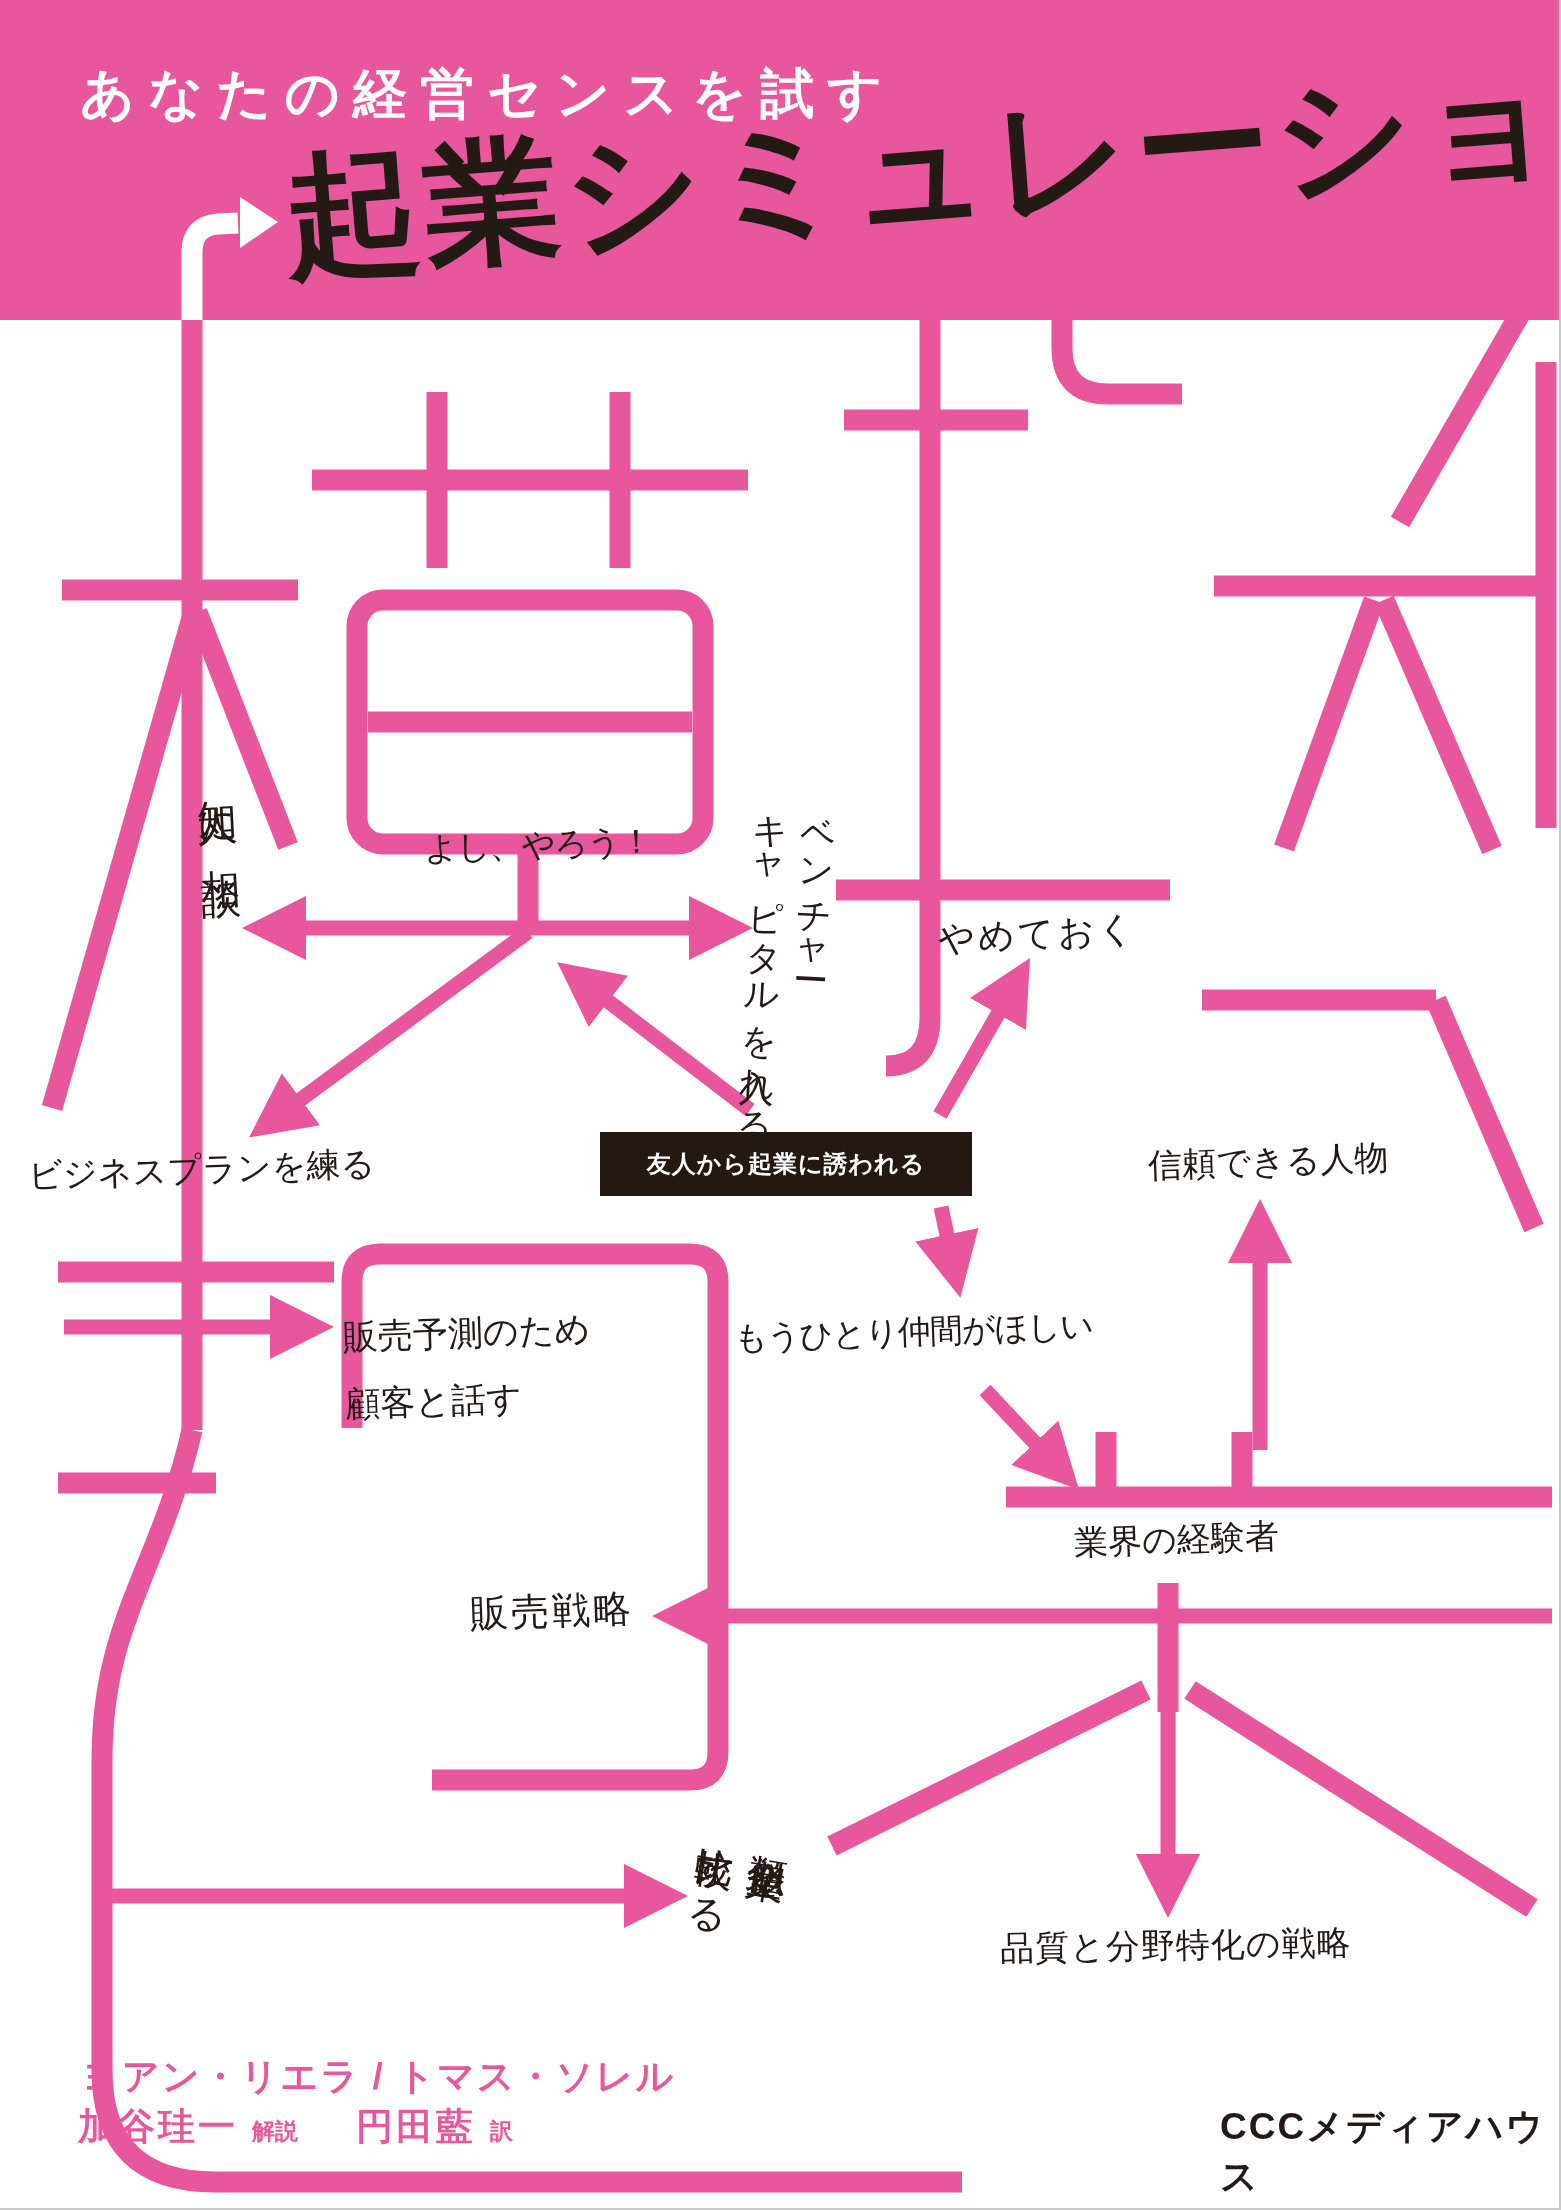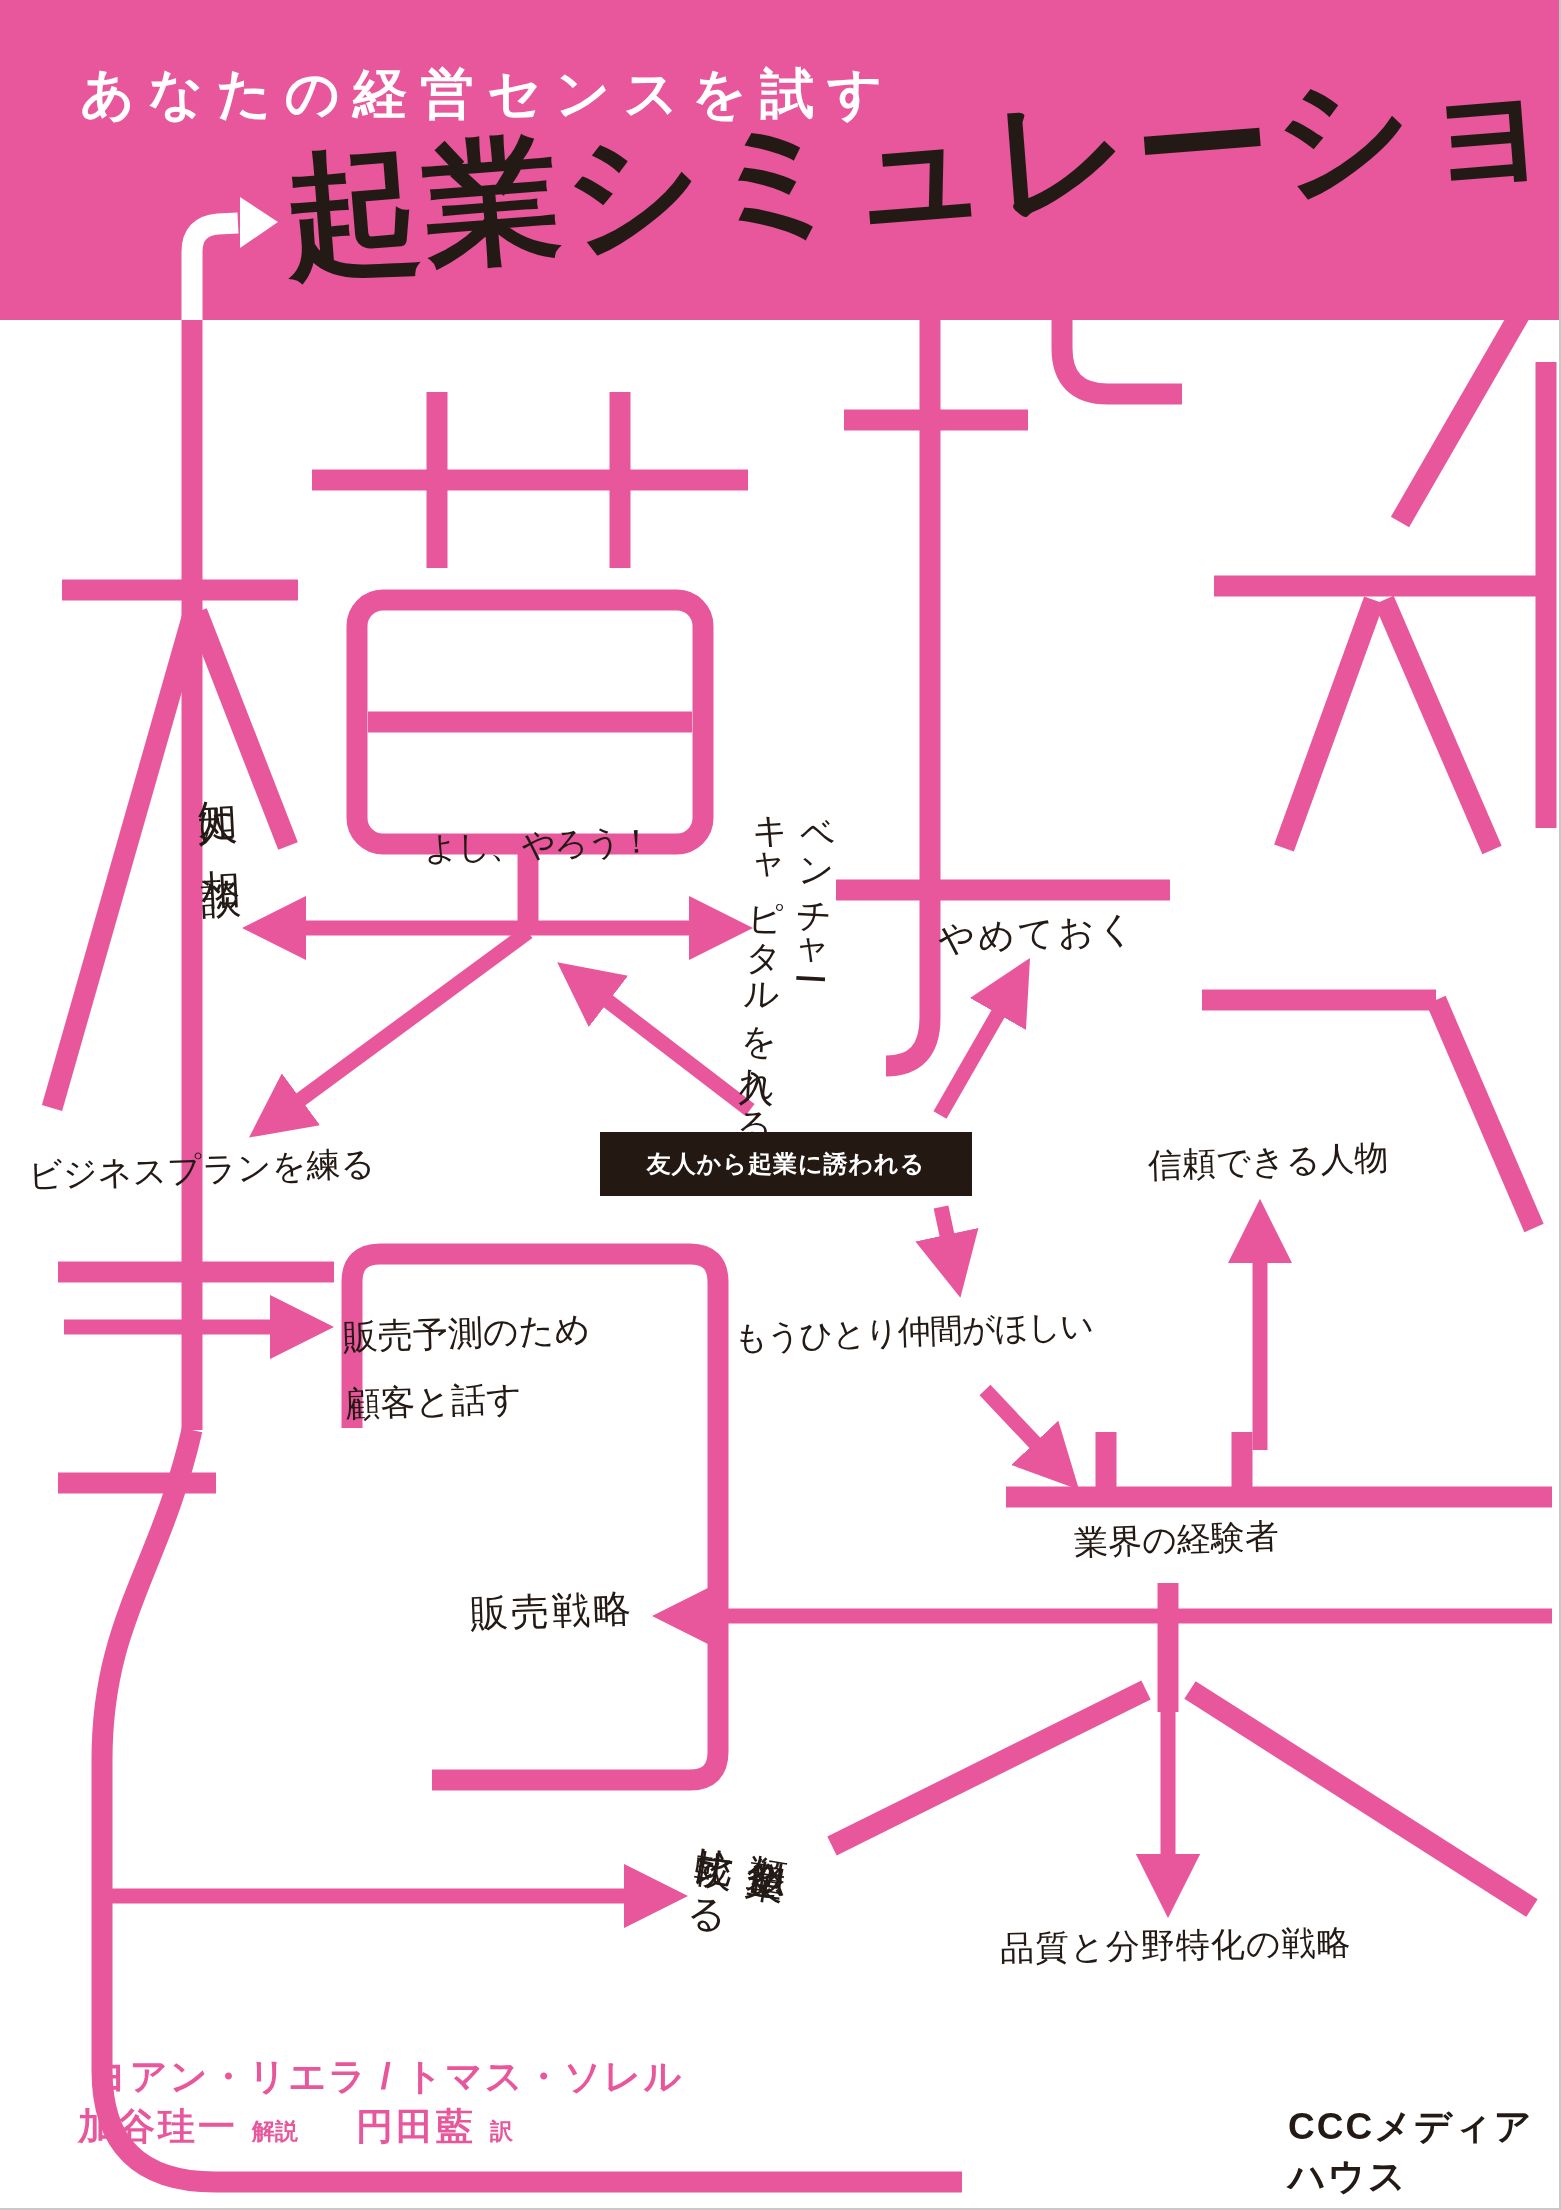--- a/index.html
+++ b/index.html
@@ -56,26 +56,26 @@
   }
   #n-trusted{left:1148px;top:1142px;font-size:34px;transform:rotate(-2deg);}
   #n-forecast{left:344px;top:1300px;font-size:35px;line-height:1.9;transform:rotate(-2deg);}
   #n-partner{left:734px;top:1313px;font-size:33px;letter-spacing:-1px;transform:rotate(-2deg);}
   #n-veteran{left:1074px;top:1520px;font-size:34px;transform:rotate(-2deg);}
   #n-strategy{left:470px;top:1590px;font-size:38px;letter-spacing:3px;transform:rotate(-2deg);}
   #n-compare{left:700px;top:1814px;transform:rotate(9deg);transform-origin:top left;}
   #n-compare .lbl{font-size:39px;letter-spacing:3px;}
   #n-quality{left:1000px;top:1926px;font-size:34px;letter-spacing:1px;transform:rotate(-1deg);}
   
-  #authors{left:90px;top:2052px;color:var(--pink);font-weight:bold;font-size:37px;letter-spacing:2px;}
+  #authors{left:82px;top:2052px;color:var(--pink);font-weight:bold;font-size:37px;letter-spacing:2px;}
   #credit2{left:78px;top:2102px;display:flex;align-items:baseline;gap:14px;color:var(--pink);}
   #credit2 .big{font-size:37px;font-weight:bold;letter-spacing:3px;}
   #credit2 .small{font-size:23px;font-weight:bold;}
   #credit2 .gap{width:30px;}
-  #publisher{left:1288px;top:2102px;color:#241a15;font-weight:bold;font-size:37px;letter-spacing:2px;}
+  #publisher{left:1220px;top:2102px;color:#241a15;font-weight:bold;font-size:37px;letter-spacing:2px;}
   
   svg{position:absolute;left:0;top:0;}
   .ks{stroke:var(--pink);stroke-width:21;fill:none;stroke-linejoin:round;}
   .ar{stroke:var(--pink);stroke-width:15;fill:none;}
   .wk{stroke:#fff;stroke-width:21;fill:none;}
 </style>
 </head>
 <body>
 
 <div id="cover">

